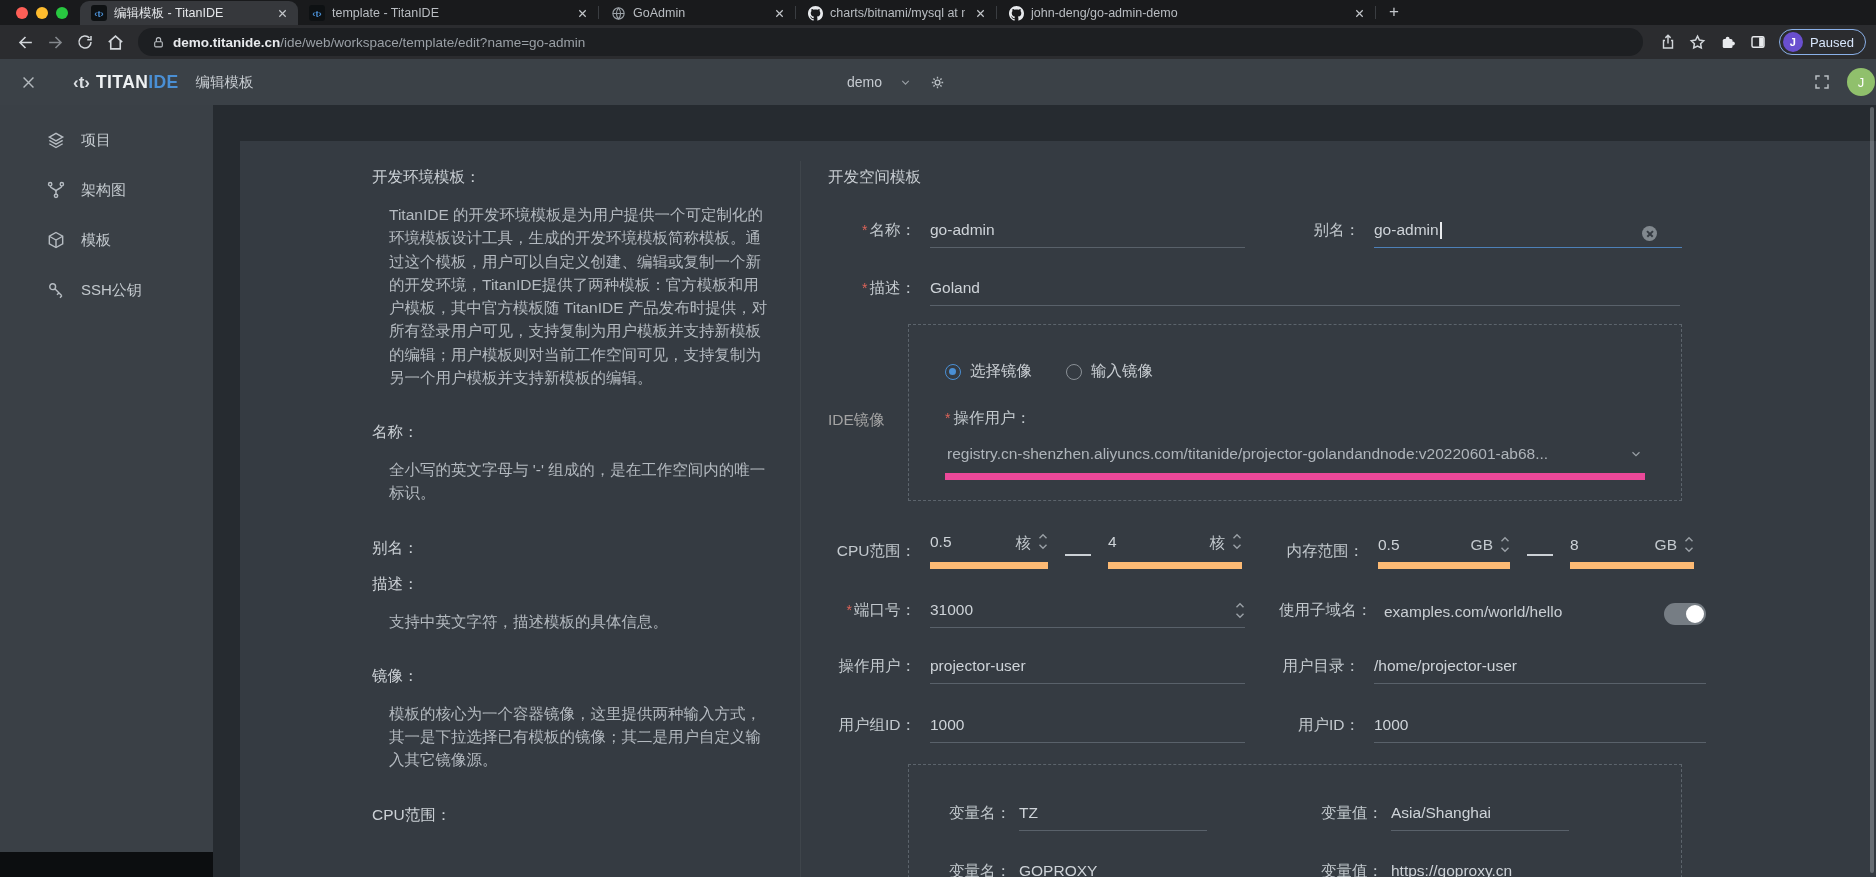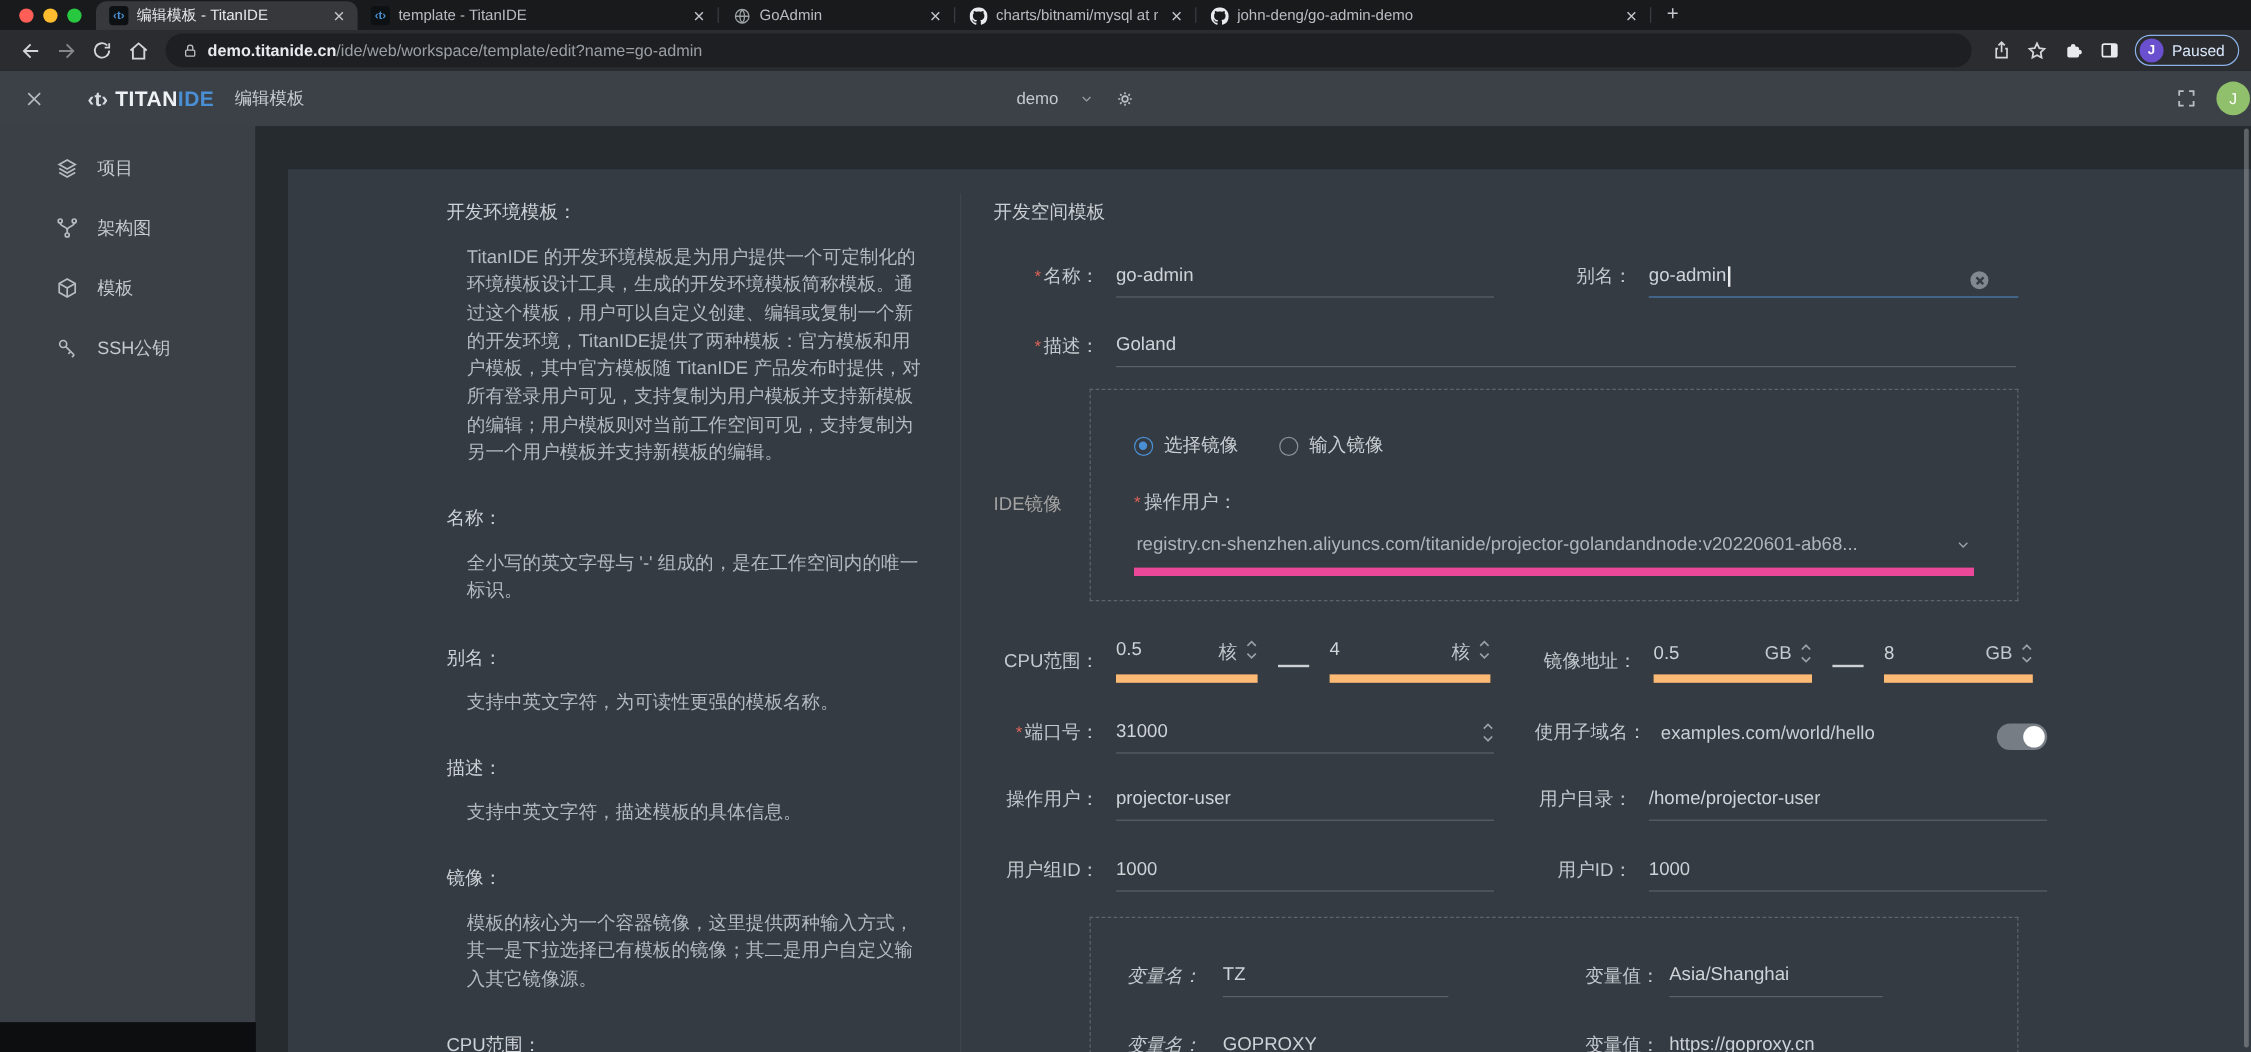--- a/index.html
+++ b/index.html
@@ -107,21 +107,21 @@
   
   .plain-field { display:flex; align-items:flex-end; }
   .plain-field .plabel { width:100px; flex-shrink:0; text-align:right; white-space:nowrap; color:#c3c9ce; padding-bottom:7px; }
   .plain-field .pval { margin-left:12px; color:#c9ced3; padding-bottom:7px; white-space:nowrap; }
   .toggle { margin-left:auto; width:42px; height:22px; border-radius:11px; background:#767d84; position:relative; flex-shrink:0; align-self:flex-end; margin-bottom:3px; cursor:pointer; }
   .toggle .knob { position:absolute; top:2px; right:2px; width:18px; height:18px; border-radius:50%; background:#fff; }
 
   
   .env-box { margin-left:80px; width:774px; border:1px dashed #5c646c; padding:38px 36px 24px 30px; }
   .env-row { display:flex; align-items:flex-end; margin-bottom:30px; }
-  .env-row .el1 { width:72px; text-align:left; white-space:nowrap; color:#c3c9ce; padding-bottom:7px; flex-shrink:0;font-style:italic; }
+  .env-row .el1 { width:72px; text-align:right; white-space:nowrap; color:#c3c9ce; padding-bottom:7px; flex-shrink:0; }
   .env-row .ef1 { width:188px; margin-left:8px; }
   .env-row .el2 { width:72px; margin-left:104px; text-align:right; white-space:nowrap; color:#c3c9ce; padding-bottom:7px; flex-shrink:0; }
   .env-row .ef2 { width:178px; margin-left:8px; }
   .env-row .ctl { margin-left:8px; flex:none; }
 </style>
 </head>
 <body>
 
 <div class="tabstrip">
   <div class="lights">
@@ -354,21 +354,20 @@
     <div>
         <h3>开发环境模板：</h3>
         <p>TitanIDE 的开发环境模板是为用户提供一个可定制化的环境模板设计工具，生成的开发环境模板简称模板。通过这个模板，用户可以自定义创建、编辑或复制一个新的开发环境，TitanIDE提供了两种模板：官方模板和用户模板，其中官方模板随 TitanIDE 产品发布时提供，对所有登录用户可见，支持复制为用户模板并支持新模板的编辑；用户模板则对当前工作空间可见，支持复制为另一个用户模板并支持新模板的编辑。</p>
       </div>
     <div>
         <h3>名称：</h3>
         <p>全小写的英文字母与 '-' 组成的，是在工作空间内的唯一标识。</p>
       </div>
     <div>
         <h3>别名：</h3>
-        <p>支持中英文字符，为可读性更强的模板名称。</p>
       </div>
     <div>
         <h3>描述：</h3>
         <p>支持中英文字符，描述模板的具体信息。</p>
       </div>
     <div>
         <h3>镜像：</h3>
         <p>模板的核心为一个容器镜像，这里提供两种输入方式，其一是下拉选择已有模板的镜像；其二是用户自定义输入其它镜像源。</p>
       </div>
     <div>
@@ -446,21 +445,21 @@
           <span class="unit">核</span>
         <span class="stepper">
             <svg width="10" height="7" viewBox="0 0 11 8" fill="none" stroke="#9aa0a6" stroke-width="1.6">
               <path d="M1.5 6 5.5 2l4 4"></path>
             </svg>
             <svg width="10" height="7" viewBox="0 0 11 8" fill="none" stroke="#9aa0a6" stroke-width="1.6">
               <path d="M1.5 2l4 4 4-4"></path>
             </svg>
           </span>
       </span>
-      <span class="mlab2">镜像地址：</span>
+      <span class="mlab2">内存范围：</span>
       <span class="mini" style="width:132px;margin-left:14px">
         <span class="val">0.5</span>
           <span class="unit">GB</span>
         <span class="stepper">
             <svg width="10" height="7" viewBox="0 0 11 8" fill="none" stroke="#9aa0a6" stroke-width="1.6">
               <path d="M1.5 6 5.5 2l4 4"></path>
             </svg>
             <svg width="10" height="7" viewBox="0 0 11 8" fill="none" stroke="#9aa0a6" stroke-width="1.6">
               <path d="M1.5 2l4 4 4-4"></path>
             </svg>

